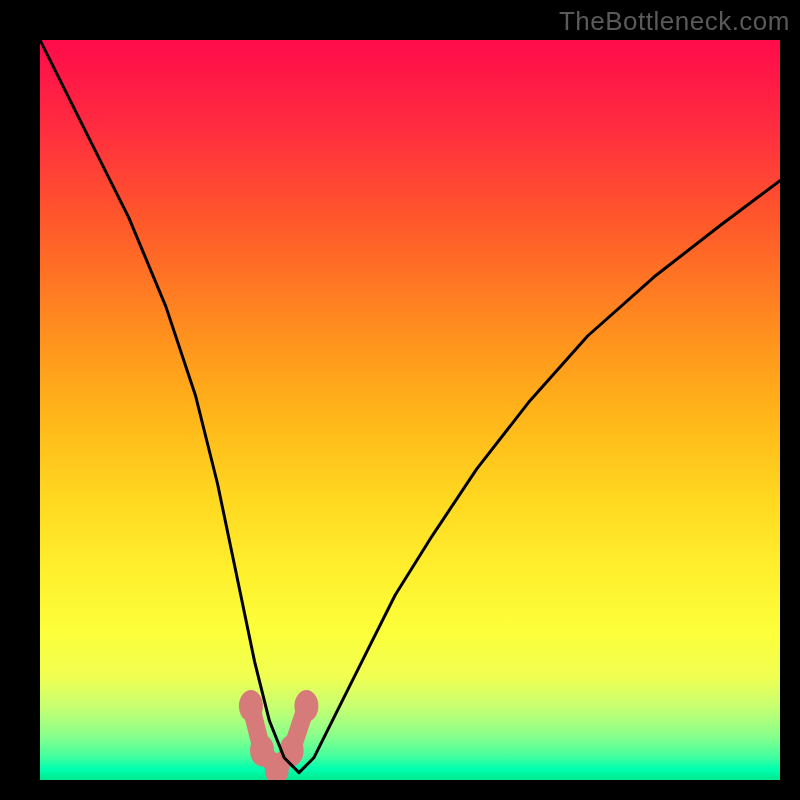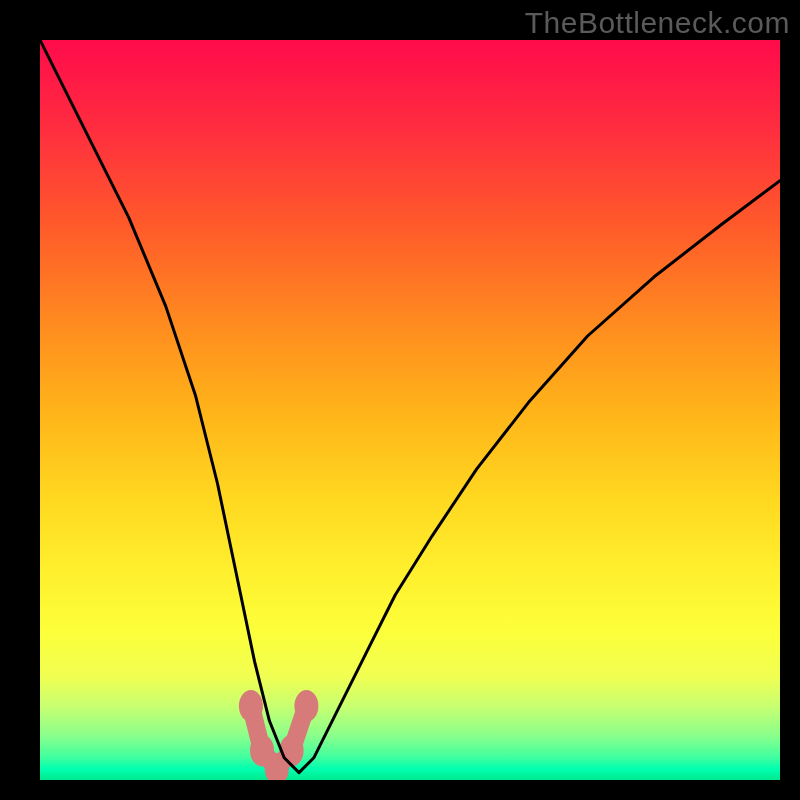--- a/index.html
+++ b/index.html
@@ -39,21 +39,21 @@
       #3fffa0 97%,
       #00ffb0 98.5%,
       #00e98f 100%
     );
   }
   .watermark {
     position: absolute;
     top: 6px;
     right: 10px;
     font-family: Arial, Helvetica, sans-serif;
-    font-size: 30px;
+    font-size: 26px;
     color: #5a5a5a;
     letter-spacing: 0.5px;
   }
   svg.curves {
     position: absolute;
     left: 0;
     top: 0;
     width: 740px;
     height: 740px;
   }

